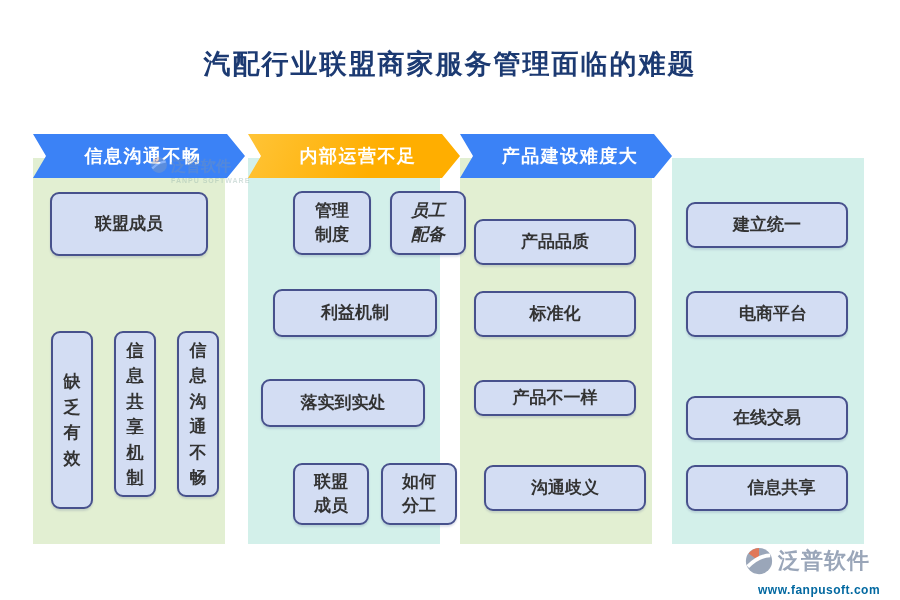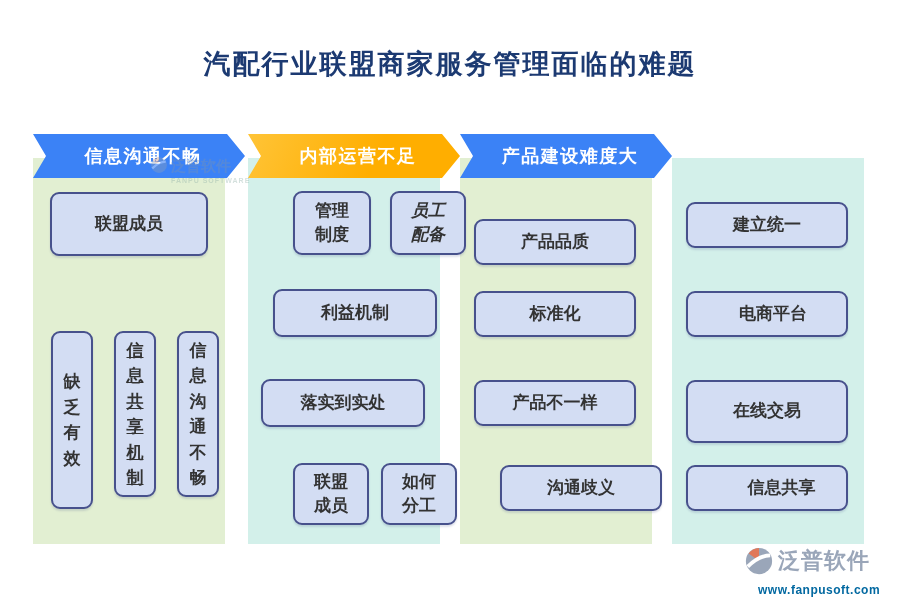--- a/index.html
+++ b/index.html
@@ -108,26 +108,26 @@
 配备</div>
   <div class="box" style="left:261px; top:289px; width:164px; height:48px;margin-left:12px;">利益机制</div>
   <div class="box two-line" style="left:261px; top:463px; width:76px;  height:62px;">联盟
 成员</div>
   <div class="box" style="left:261px; top:379px; width:164px; height:48px;">落实到实处</div>
   <div class="box two-line" style="left:349px; top:463px; width:76px;  height:62px;">如何
 分工</div>
 
   <div class="box" style="left:474px; top:202px; width:162px; height:46px;margin-top:17px;">产品品质</div>
   <div class="box" style="left:474px; top:291px; width:162px; height:46px;">标准化</div>
-  <div class="box" style="left:474px; top:380px; width:162px; height:46px;">产品不一样</div>
-  <div class="box" style="left:500px; top:465px; width:162px; height:46px;">沟通歧义</div>
+  <div class="box" style="left:474px; top:380px; width:162px; height:36px;">产品不一样</div>
+  <div class="box" style="left:484px; top:465px; width:162px; height:46px;">沟通歧义</div>
 
   <div class="box" style="left:686px; top:202px; width:162px; height:46px;">建立统一</div>
   <div class="box" style="left:686px; top:291px; width:162px; height:46px;padding-left:12px;">电商平台</div>
-  <div class="box" style="left:686px; top:380px; width:162px; height:63px;font-family:Liberation Mono, monospace;">在线交易</div>
+  <div class="box" style="left:686px; top:396px; width:162px; height:44px;">在线交易</div>
   <div class="box" style="left:686px; top:465px; width:162px; height:46px;padding-left:29px;">信息共享</div>
 
   <div class="watermark">
     <div class="wm-row">
       <span>
         <svg width="18" height="18" viewBox="0 0 32 32">
           <circle cx="16" cy="16" r="14" fill="#8FA0B5"></circle>
           <path d="M16 16 L5 8 A14 14 0 0 1 16 2 Z" fill="#C98C74"></path>
           <path d="M4 22 Q16 10 28 10" stroke="#ffffff" stroke-width="4" fill="none"></path>
         </svg>

